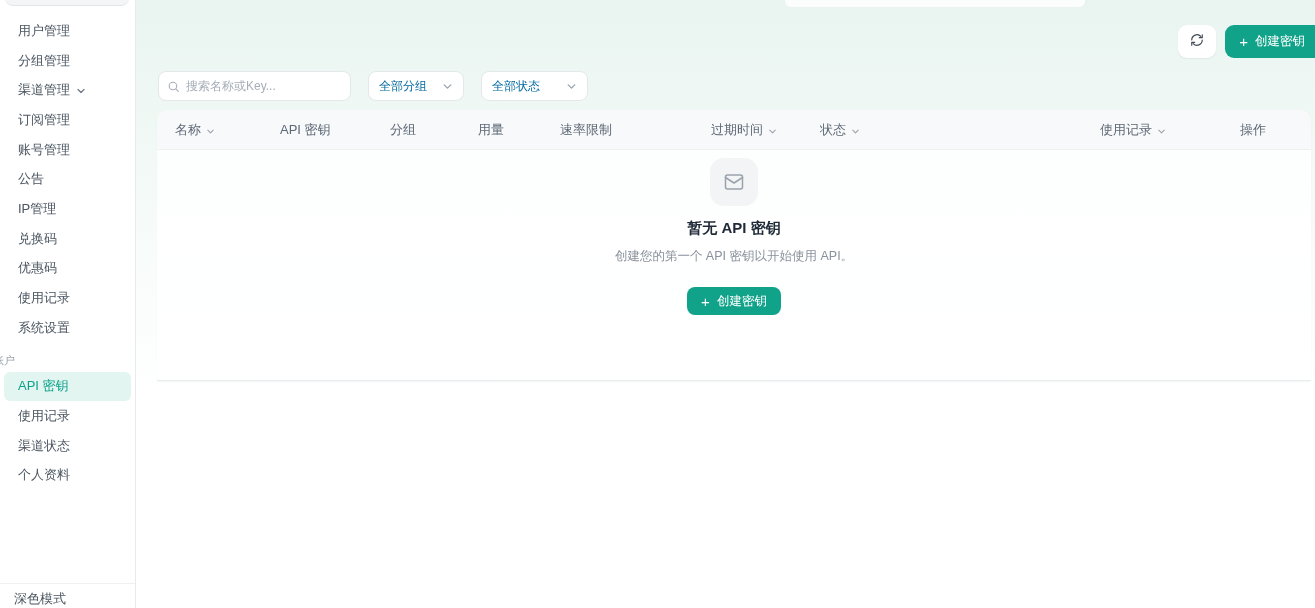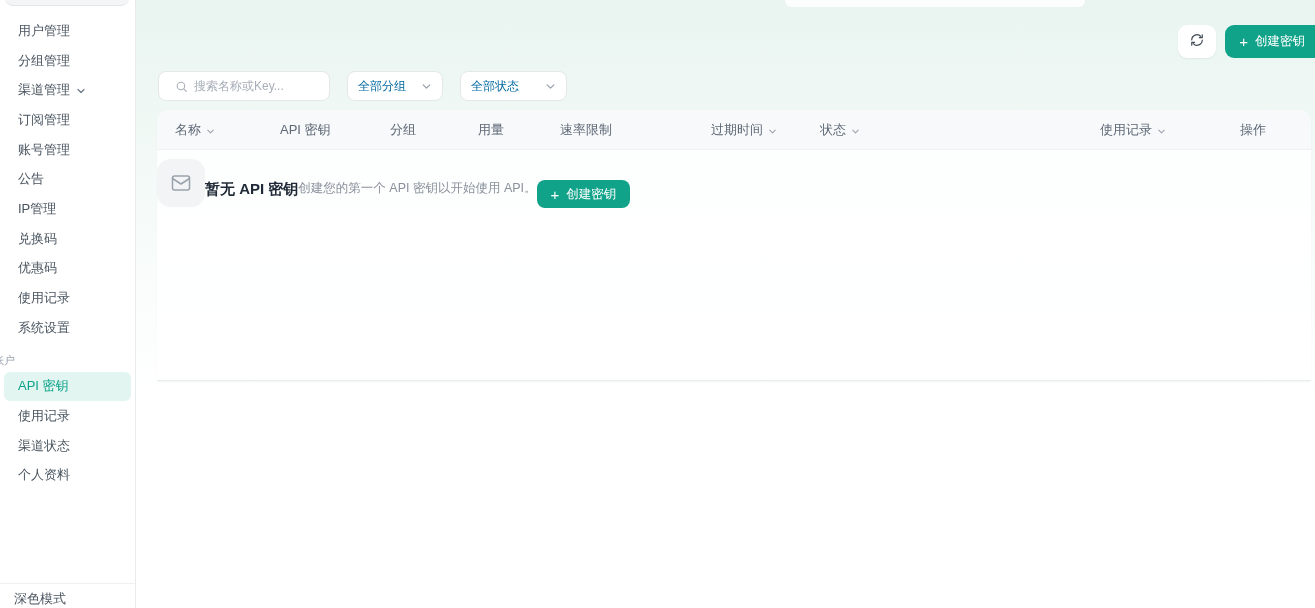--- a/index.html
+++ b/index.html
@@ -33,43 +33,43 @@
   .btn-refresh { width:38px; height:33px; background:#fff; border:none; border-radius:9px;
     display:flex; align-items:center; justify-content:center; cursor:pointer;
     box-shadow:0 1px 2px rgba(16,24,40,.06); color:#3f4a55; }
   .btn-create { height:33px; background:#11a38a; color:#fff; border:none; border-radius:9px;
     display:flex; align-items:center; justify-content:center; gap:7px;
     font-size:12.5px; padding:0 14px; cursor:pointer; min-width:79px; }
   .btn-create .plus { font-size:15px; font-weight:400; line-height:1; }
   .topbar-actions .btn-create { border-top-right-radius:0; border-bottom-right-radius:0; padding-right:10px; }
 
   .filter-row { position:absolute; top:71px; left:22px; display:flex; gap:17px; }
-  .search-box { width:172px; height:30px; background:#fff; border:1px solid #e4e8eb;
-    border-radius:8px; display:flex; align-items:center; padding:0 16px; gap:6px; }
+  .search-box { width:193px; height:30px; background:#fff; border:1px solid #e4e8eb;
+    border-radius:8px; display:flex; align-items:center; padding:0 8px; gap:6px; }
   .search-box input { border:none; outline:none; flex:1; font-size:12px; color:#374151;
     font-family:inherit; background:transparent; min-width:0; }
   .search-box input::placeholder { color:#a7aeb8; }
   .select { height:30px; background:#fff; border:1px solid #e4e8eb; border-radius:8px;
     display:flex; align-items:center; justify-content:space-between;
     padding:0 10px; font-size:12px; color:#0369a1; cursor:pointer; }
   .select.group { width:96px; }
   .select.status { width:107px; }
 
   .card { position:absolute; left:21px; top:110px; right:4px; height:271px;
     background:rgba(255,255,255,.82); border-radius:12px 12px 0 0;
     box-shadow:0 1px 2px rgba(16,24,40,.04); }
   .thead { position:relative; height:40px; background:#f8f9fa;
     border-radius:12px 12px 0 0; border-bottom:1px solid #eef0f2; }
   .th { position:absolute; top:0; height:40px; display:flex; align-items:center; gap:5px;
     font-size:13px; color:#5d6876; white-space:nowrap; }
   .sort-chev { color:#9aa3ad; display:inline-flex; margin-top:2px; }
   .card-footer-line { position:absolute; left:0; right:0; bottom:0; border-bottom:1px solid #e9ecee; }
 
   .empty { position:absolute; left:0; right:0; top:48px; display:flex;
-    align-items:center; }
+    flex-direction:column; align-items:center; }
   .empty-icon-box { width:48px; height:48px; background:#f2f4f5; border-radius:14px;
     display:flex; align-items:center; justify-content:center; color:#9aa3ad; }
   .empty-title { margin-top:13px; font-size:15px; font-weight:700; color:#1f2937; }
   .empty-desc { margin-top:10px; font-size:12.5px; color:#8a919c; }
   .empty .btn-create { margin-top:22px; height:28px; border-radius:8px; font-size:12.5px; }
 </style>
 </head>
 <body>
 
 <nav class="sidebar">

